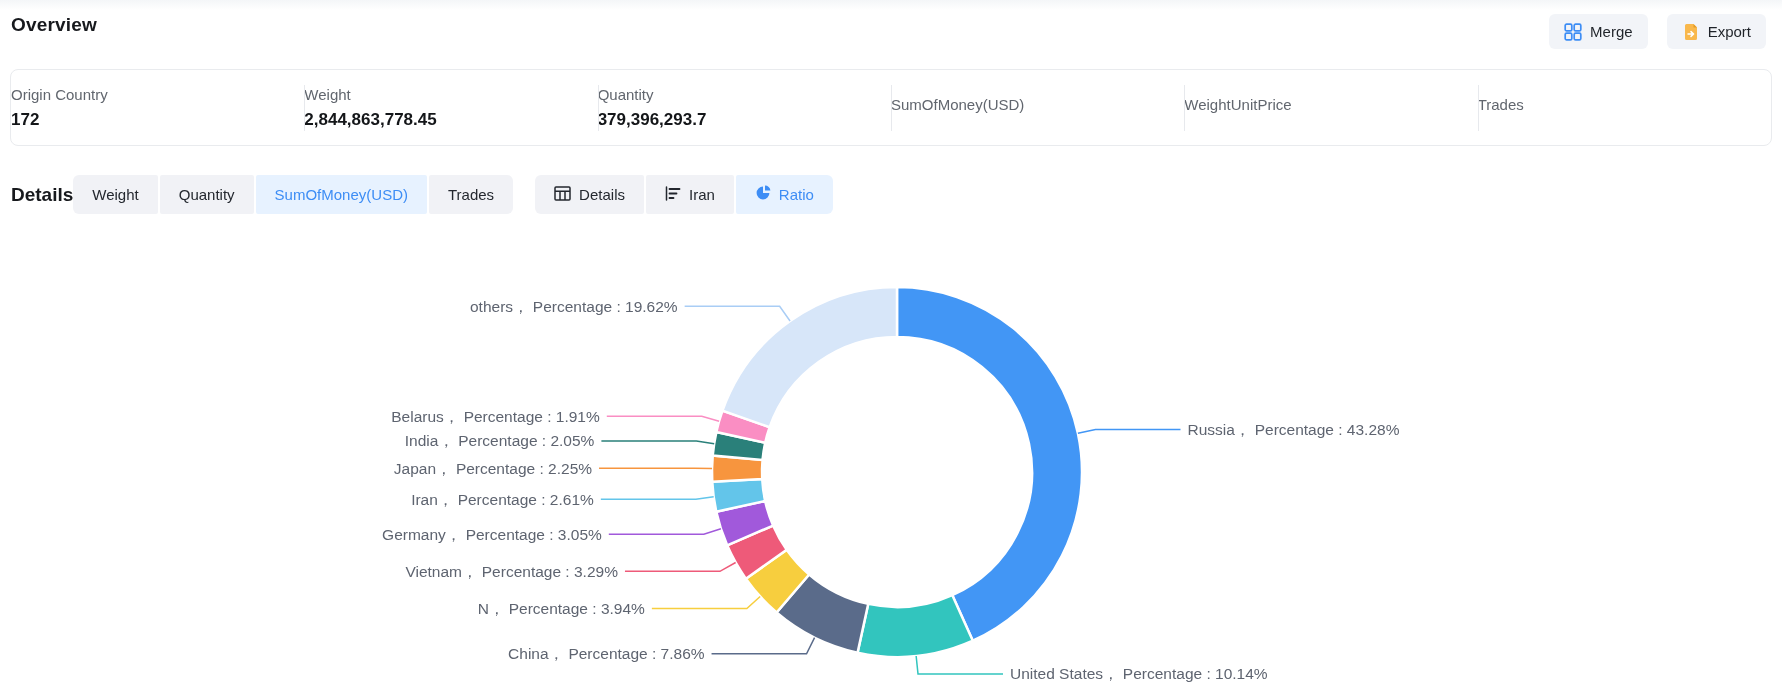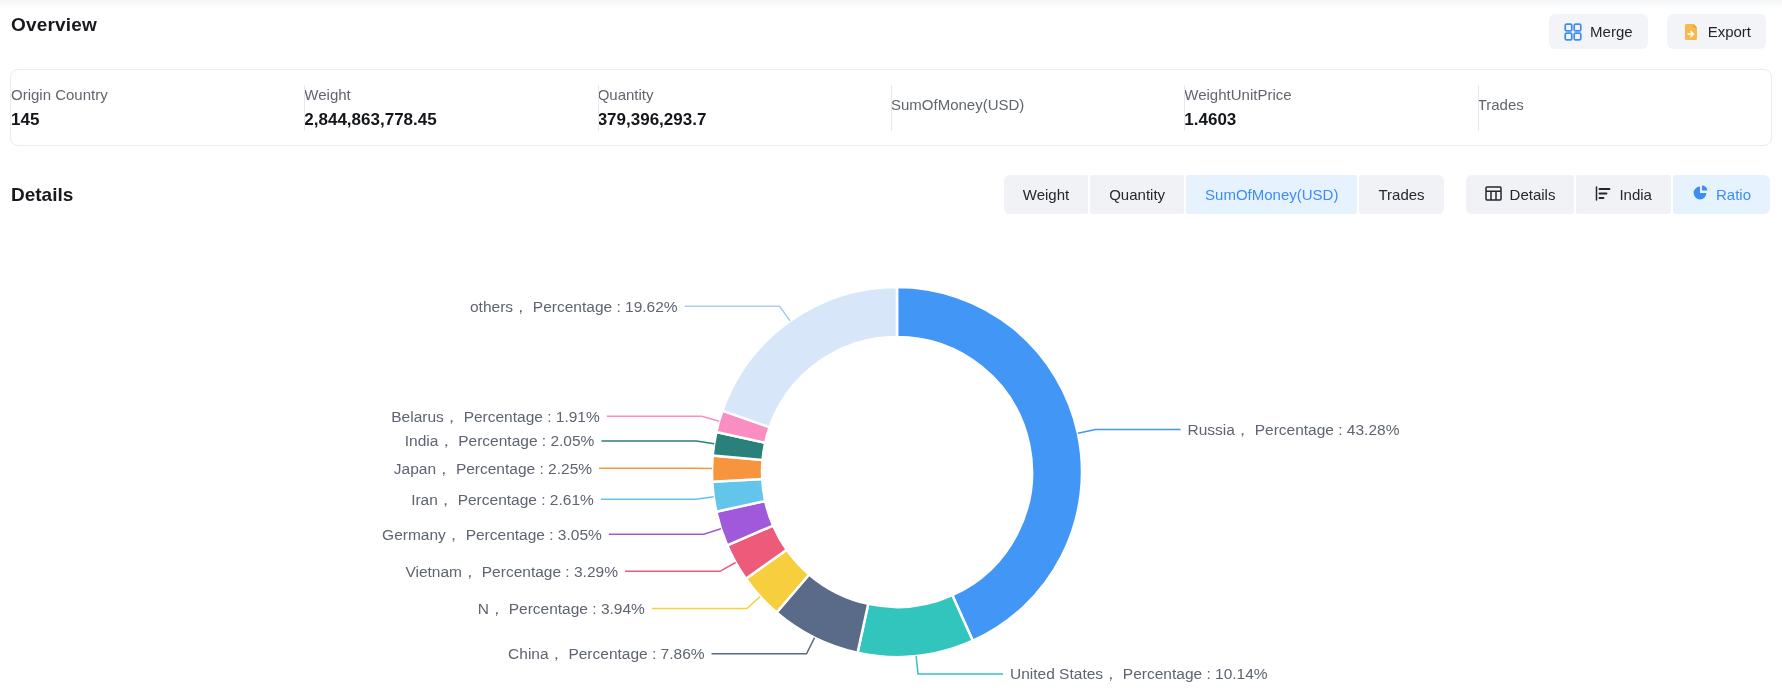--- a/index.html
+++ b/index.html
@@ -21,21 +21,21 @@
   
   .stats-card { margin:19px 10px 0 10px; height:77px; border:1px solid #e9ebee; border-radius:8px;
                 display:flex; align-items:center; background:#fff; }
   .stat-cell { flex:1; text-align:left; position:relative; }
   .stat-cell + .stat-cell::before { content:""; position:absolute; left:0; top:50%; transform:translateY(-50%);
                 width:1px; height:46px; background:#e7e9ed; }
   .stat-label { font-size:15px; color:#61666e; margin-bottom:7px; }
   .stat-value { font-size:17px; font-weight:bold; color:#141619; }
 
   
-  .details-row { display:flex; justify-content:space-between; align-items:center;
+  .details-row { display:flex; align-items:center;
                  margin-top:28px; padding:0 12px 0 11px; height:41px; }
   .section-title { font-size:19px; font-weight:bold; color:#17191d; }
   .details-controls { display:flex; gap:22px; }
   .seg-group { display:flex; gap:2px; }
   .seg { display:flex; align-items:center; gap:8px; height:39px; padding:0 19px;
          background:#f1f2f6; border:none; font-size:15px; color:#24282f; cursor:pointer;
          font-family:"Liberation Sans",sans-serif; border-radius:2px; }
   .seg:first-child { border-top-left-radius:6px; border-bottom-left-radius:6px; }
   .seg:last-child  { border-top-right-radius:6px; border-bottom-right-radius:6px; }
   .seg.active { background:#e7f2ff; color:#3d8df5; }
@@ -74,36 +74,35 @@
           </svg>
         </span>
         <span>Export</span>
       </button>
     </div>
   </div>
 
   <div class="stats-card">
     <div class="stat-cell">
       <div class="stat-label">Origin Country</div>
-      <div class="stat-value">145</div>
+      <div class="stat-value">172</div>
     </div>
     <div class="stat-cell">
       <div class="stat-label">Weight</div>
       <div class="stat-value">2,844,863,778.45</div>
     </div>
     <div class="stat-cell">
       <div class="stat-label">Quantity</div>
       <div class="stat-value">379,396,293.7</div>
     </div>
     <div class="stat-cell">
       <div class="stat-label">SumOfMoney(USD)</div>
     </div>
     <div class="stat-cell">
       <div class="stat-label">WeightUnitPrice</div>
-      <div class="stat-value">1.4603</div>
     </div>
     <div class="stat-cell">
       <div class="stat-label">Trades</div>
     </div>
   </div>
 
   <div class="details-row">
     <div class="section-title">Details</div>
     <div class="details-controls">
       <div class="seg-group" id="metric-tabs">
@@ -130,21 +129,21 @@
           </span>
           <span>Details</span>
         </button>
         <button class="seg">
           <span>
             <svg width="16" height="15" viewBox="0 0 16 15" fill="none">
               <path class="ink" d="M1.5 1v13" stroke="#23272e" stroke-width="1.5" stroke-linecap="round"></path>
               <path class="ink" d="M4.5 3h10M4.5 7.5h7M4.5 12h4" stroke="#23272e" stroke-width="1.8" stroke-linecap="round"></path>
             </svg>
           </span>
-          <span>India</span>
+          <span>Iran</span>
         </button>
         <button class="seg active">
           <span>
             <svg width="16" height="16" viewBox="0 0 16 16" fill="none">
               <path d="M8 8 L8 1.6 A6.4 6.4 0 1 0 14.4 8 Z" fill="#3d8df5"></path>
               <path d="M10 5.6 L10 0.6 A5.4 5.4 0 0 1 15.4 5.6 Z" fill="#3d8df5"></path>
             </svg>
           </span>
           <span>Ratio</span>
         </button>

